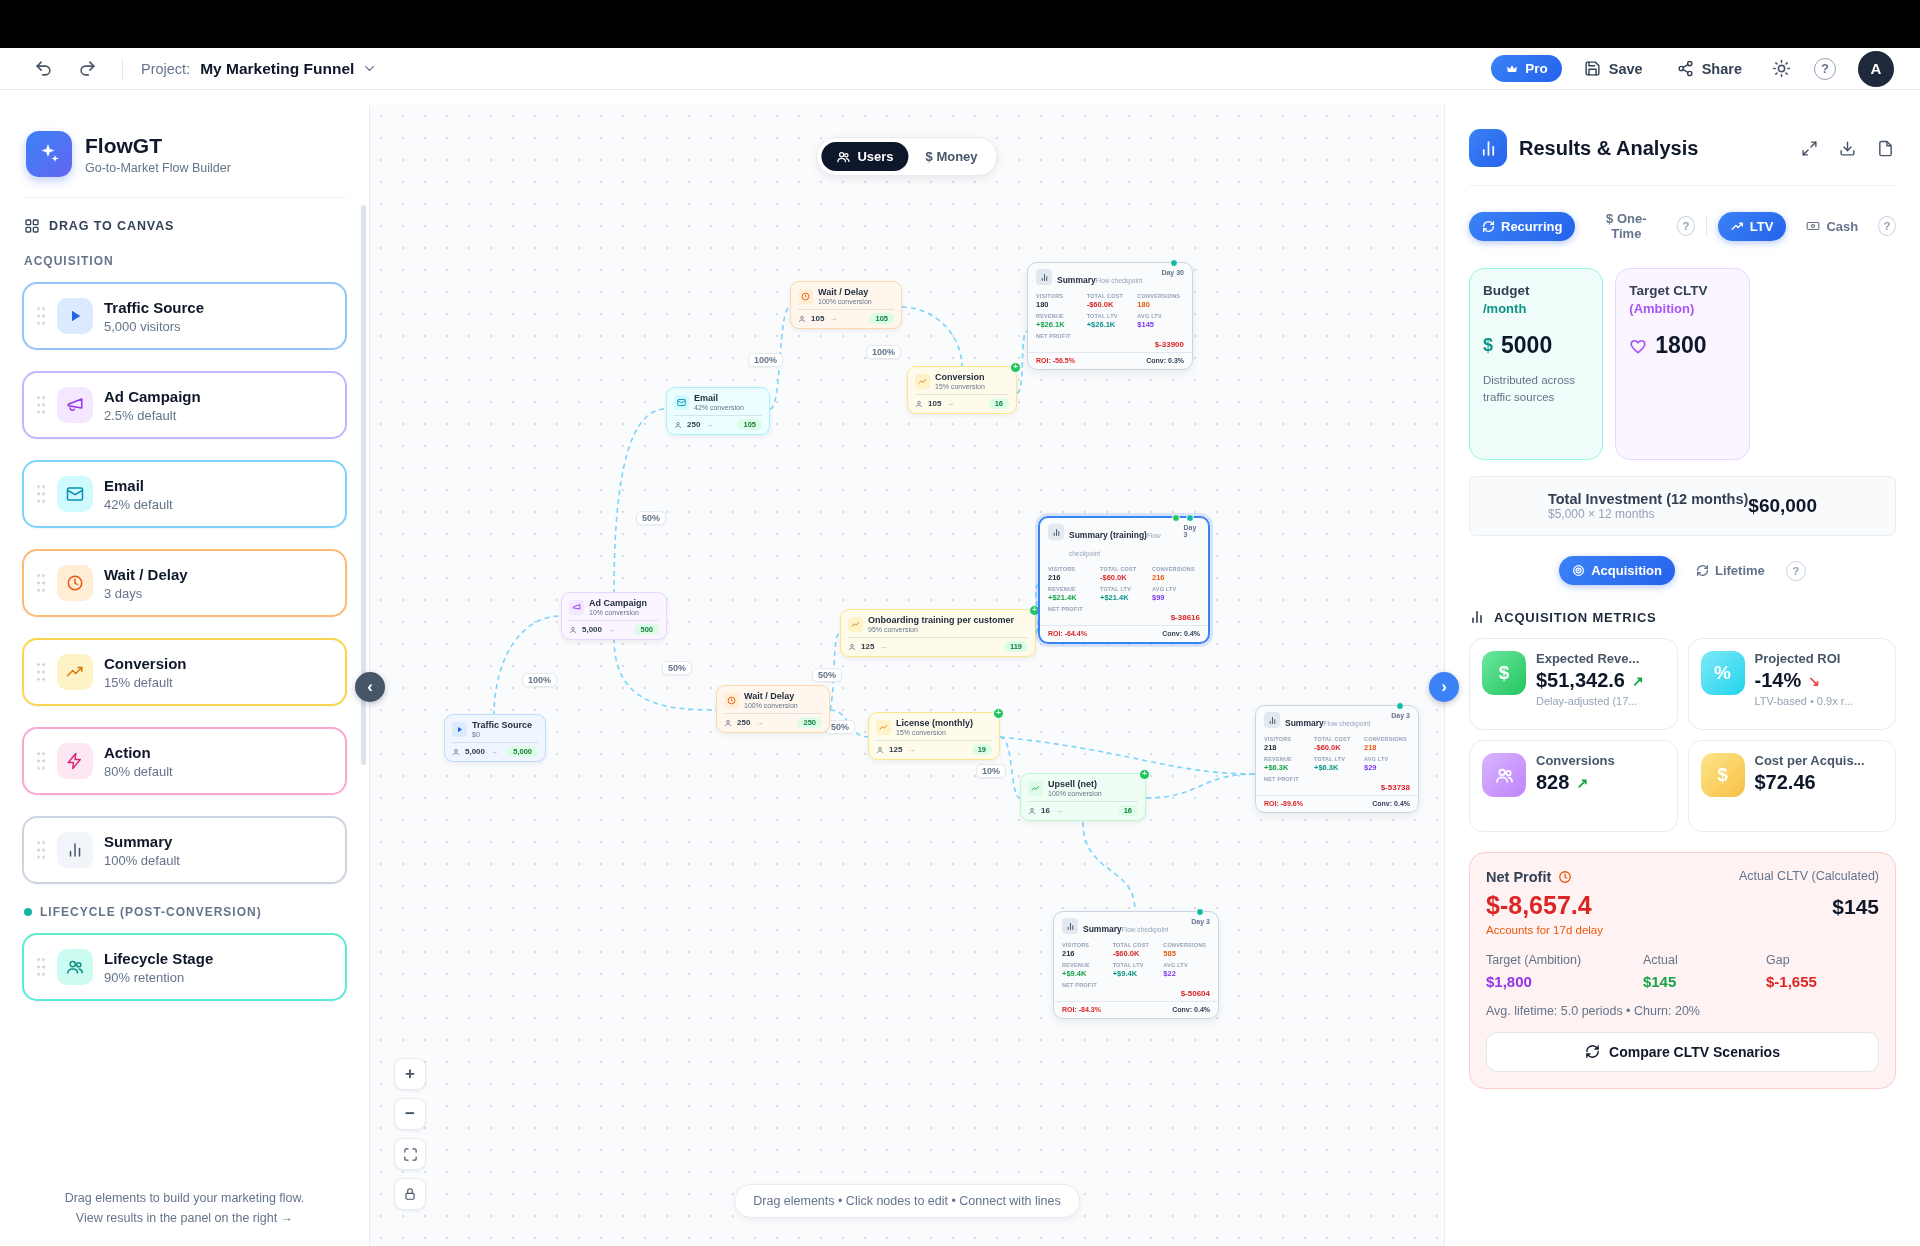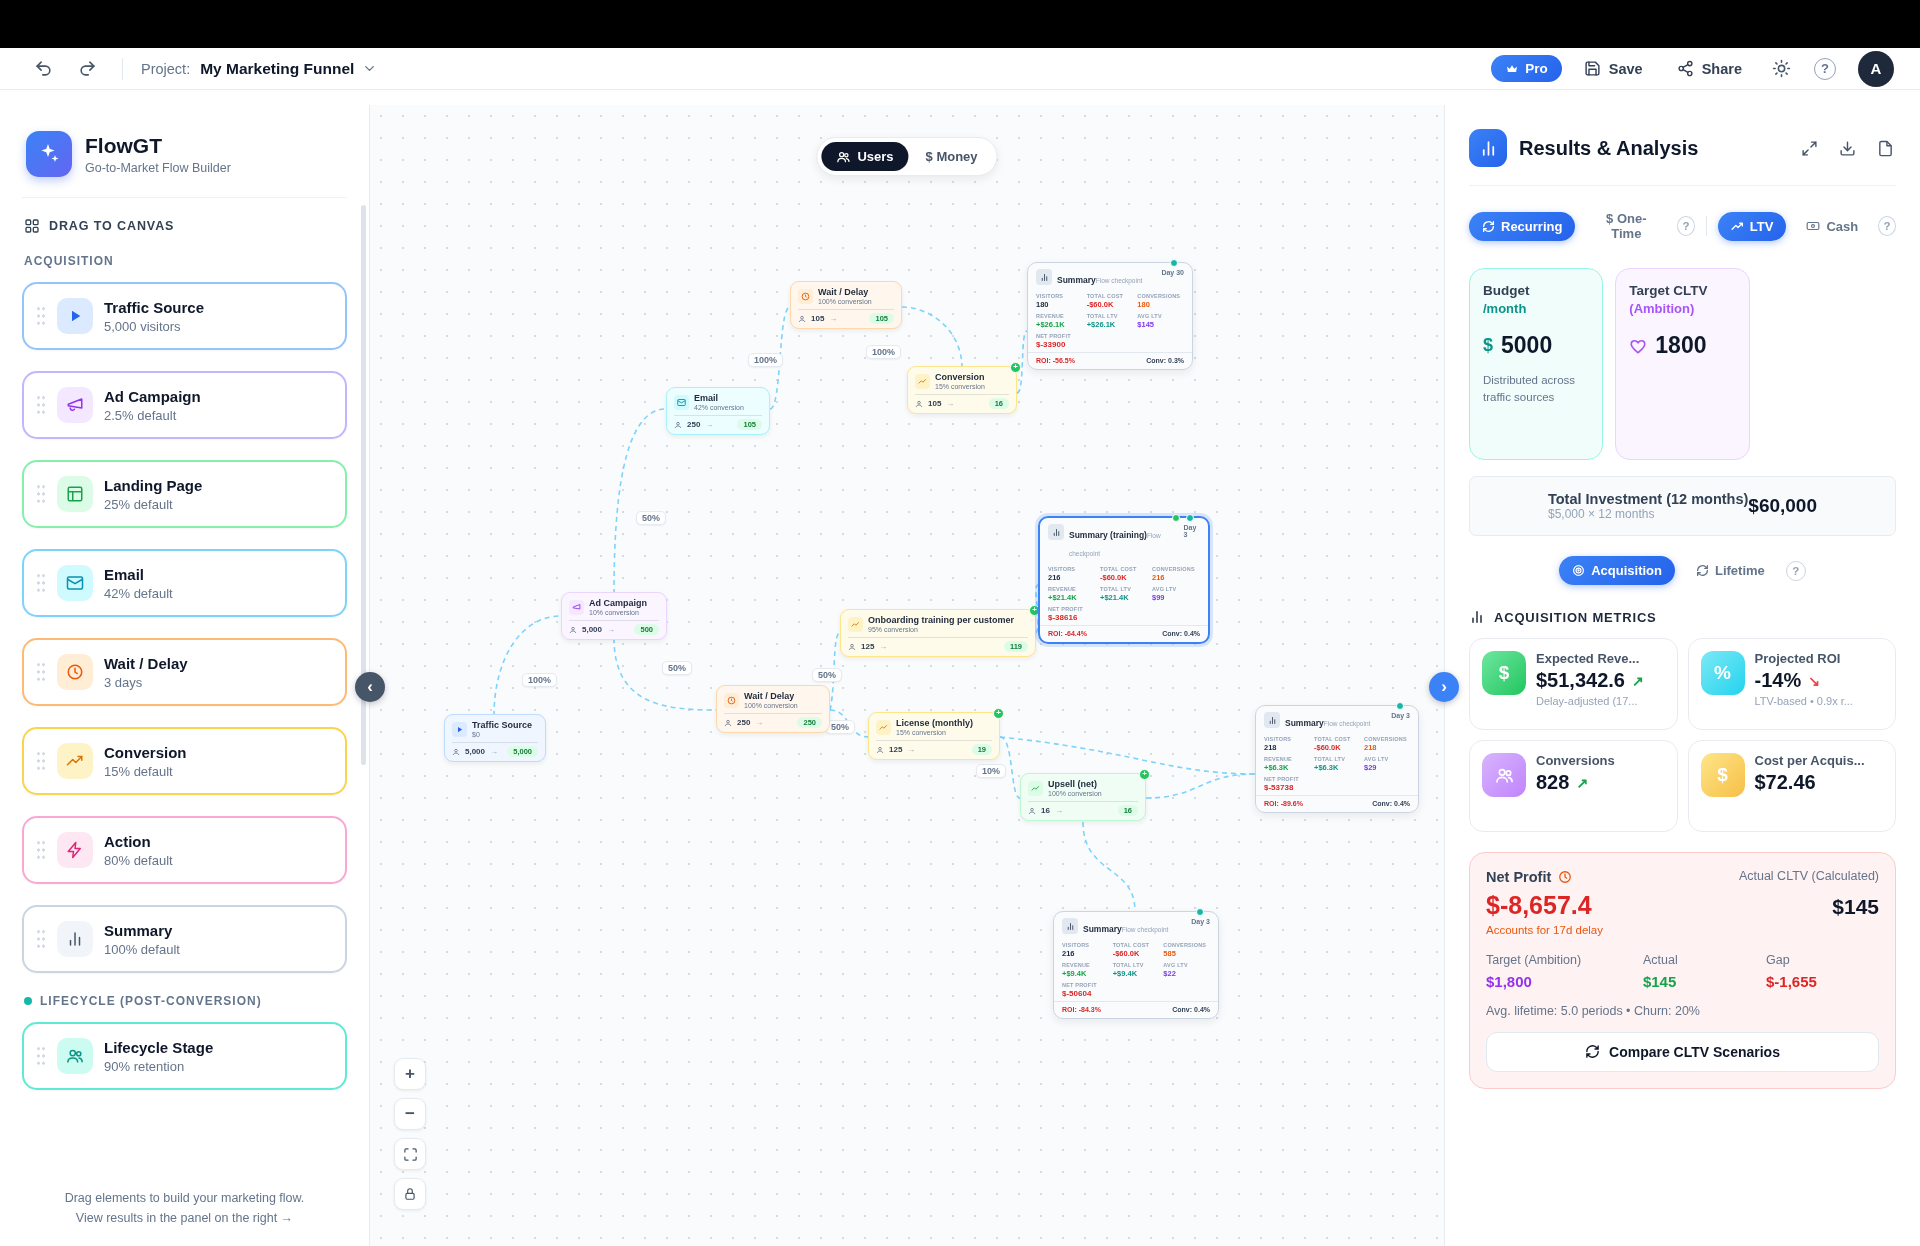--- a/index.html
+++ b/index.html
@@ -99,21 +99,21 @@
          display:flex; align-items:center; justify-content:center; flex:none; }
   .stitle { font-size:8.5px; font-weight:700; color:#1e293b; }
   .ssub2 { font-size:6.5px; color:#94a3b8; margin-top:1px; }
   .sday { margin-left:auto; font-size:7px; color:#64748b; font-weight:600; }
   .sgrid { display:grid; grid-template-columns:1fr 1fr 1fr; gap:4px 4px; padding:2px 8px 2px; }
   .sclabel { font-size:5.5px; font-weight:700; letter-spacing:.2px; color:#94a3b8; }
   .scval { font-size:7.5px; font-weight:700; margin-top:1px; }
   .c-dark{color:#1e293b} .c-red{color:#dc2626} .c-orn{color:#ea580c}
   .c-grn{color:#16a34a} .c-tea{color:#0d9488} .c-pur{color:#7c3aed}
   .snp { padding:2px 8px 3px; }
-  .snp .scval { font-size:8px; }
+  .snp .scval { font-size:8px;text-align:right; }
   .sfoot { display:flex; justify-content:space-between; border-top:1px solid #e2e8f0; padding:4px 8px 5px; font-size:7px; font-weight:700; }
   .sfoot .conv { color:#334155; }
 
   .zoom-ctrls { position:absolute; left:24px; bottom:36px; display:flex; flex-direction:column; gap:8px; z-index:6; }
   .zbtn { width:32px; height:32px; background:#fff; border:1px solid #e5eaf0; border-radius:9px; color:#475569;
           display:flex; align-items:center; justify-content:center; font-size:17px; font-weight:600; cursor:pointer;
           box-shadow:0 1px 3px rgba(15,23,42,.07); font-family:inherit; }
   .canvas-hint { position:absolute; left:50%; bottom:28px; transform:translateX(-50%); background:#fff;
                  border:1px solid #e8ecf1; border-radius:999px; padding:9px 18px; font-size:12.5px;
                  color:#64748b; white-space:nowrap; box-shadow:0 2px 6px rgba(15,23,42,.06); z-index:6; }
@@ -297,33 +297,20 @@
           <svg width="18" height="18" viewBox="0 0 24 24" fill="none" stroke="currentColor" stroke-width="2" stroke-linejoin="round">
             <path d="m3 11 18-7v12L3 13z"></path>
             <path d="M11.6 16.8a3 3 0 1 1-5.8-1.6"></path>
           </svg>
         </span>
       <div>
           <div class="slabel">Ad Campaign</div>
           <div class="ssub">2.5% default</div>
         </div>
     </div>
-    <div class="sitem b-green">
-      <span class="grip"></span>
-      <span class="ic ic-green">
-          <svg width="18" height="18" viewBox="0 0 24 24" fill="none" stroke="currentColor" stroke-width="2">
-            <rect x="3" y="3" width="18" height="18" rx="2"></rect>
-            <path d="M3 9h18M9 21V9"></path>
-          </svg>
-        </span>
-      <div>
-          <div class="slabel">Landing Page</div>
-          <div class="ssub">25% default</div>
-        </div>
-    </div>
     <div class="sitem b-cyan">
       <span class="grip"></span>
       <span class="ic ic-cyan">
           <svg width="18" height="18" viewBox="0 0 24 24" fill="none" stroke="currentColor" stroke-width="2">
             <rect x="2" y="4" width="20" height="16" rx="2"></rect>
             <path d="m2 7 10 6L22 7"></path>
           </svg>
         </span>
       <div>
           <div class="slabel">Email</div>
@@ -861,20 +848,21 @@
           </svg>
         </button>
       <button class="zbtn">
           <svg width="14" height="14" viewBox="0 0 24 24" fill="none" stroke="currentColor" stroke-width="2">
             <rect x="5" y="11" width="14" height="10" rx="2"></rect>
             <path d="M8 11V7a4 4 0 0 1 8 0v4"></path>
           </svg>
         </button>
     </div>
 
+    <div class="canvas-hint">Drag elements • Click nodes to edit • Connect with lines</div>
   </main>
 
   <button class="collapse left">‹</button>
   <button class="collapse right">›</button>
 
   <aside class="rpanel">
     <div class="phead">
       <span class="phead-ic">
           <svg width="19" height="19" viewBox="0 0 24 24" fill="none" stroke="currentColor" stroke-width="2.2" stroke-linecap="round">
             <path d="M6 20v-6M12 20V4M18 20V10"></path>

